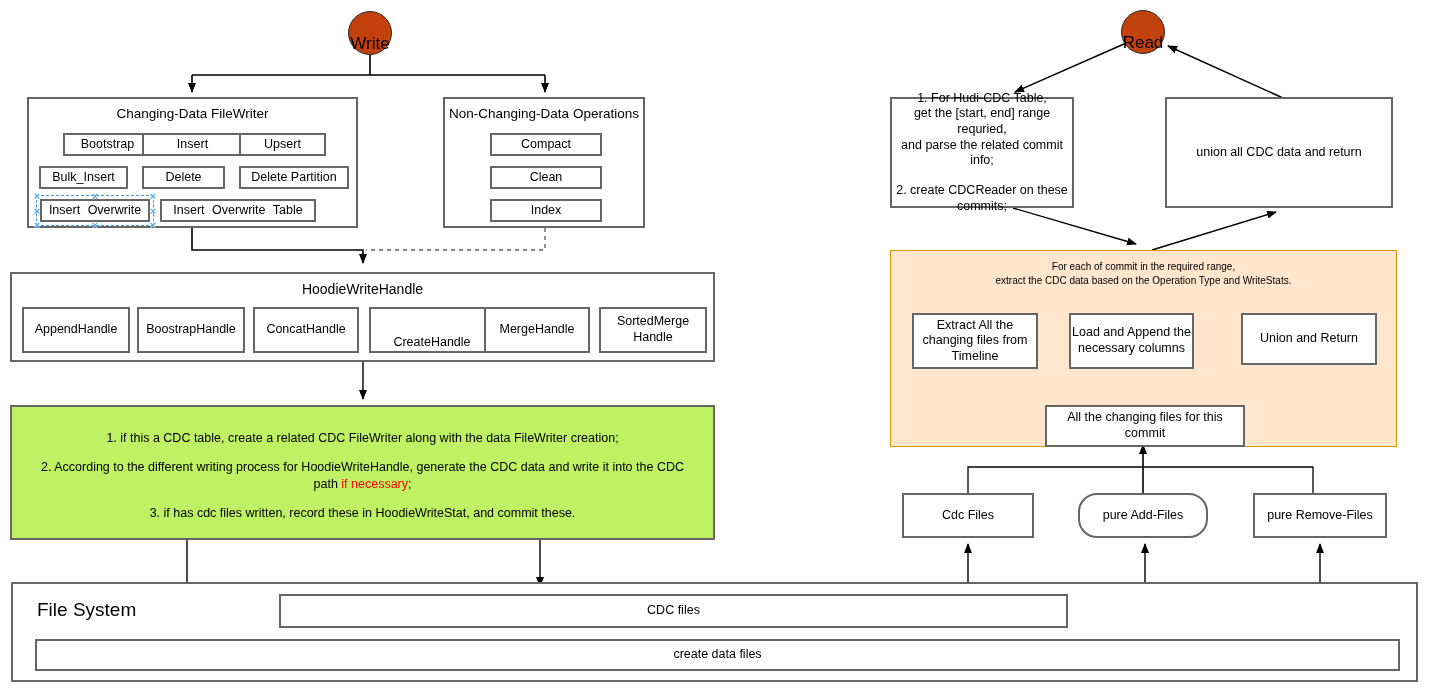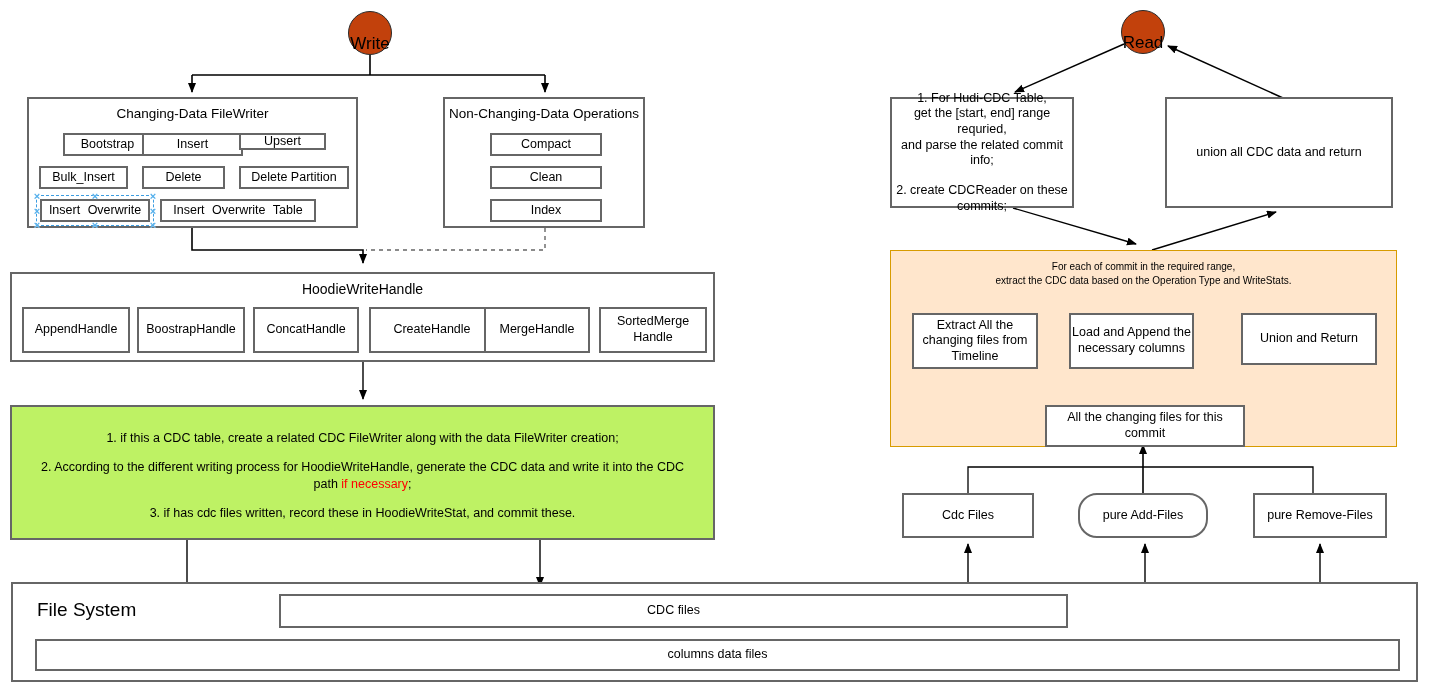--- a/index.html
+++ b/index.html
@@ -73,21 +73,21 @@
   </div>
 
   <div class="frame" style="left:27px;top:97px;width:331px;height:131px;">
     <div class="frame-title">Changing-Data FileWriter</div>
     <div class="node" style="left:10px;top:34px;width:89px;height:23px;margin-left:24px;">
         <span>Bootstrap</span>
       </div>
     <div class="node" style="left:113px;top:34px;width:101px;height:23px;">
         <span>Insert</span>
       </div>
-    <div class="node" style="left:210px;top:34px;width:87px;height:17px;">
+    <div class="node" style="left:210px;top:34px;width:87px;height:23px;">
         <span>Upsert</span>
       </div>
     <div class="node" style="left:10px;top:67px;width:89px;height:23px;">
         <span>Bulk_Insert</span>
       </div>
     <div class="node" style="left:113px;top:67px;width:83px;height:23px;">
         <span>Delete</span>
       </div>
     <div class="node" style="left:210px;top:67px;width:110px;height:23px;">
         <span>Delete Partition</span>
@@ -128,21 +128,21 @@
     <div class="frame-title" style="font-size:14px;">HoodieWriteHandle</div>
     <div class="node" style="left:10px;top:33px;width:108px;height:46px;">
         <span>AppendHandle</span>
       </div>
     <div class="node" style="left:125px;top:33px;width:108px;height:46px;">
         <span>BoostrapHandle</span>
       </div>
     <div class="node" style="left:241px;top:33px;width:106px;height:46px;">
         <span>ConcatHandle</span>
       </div>
-    <div class="node" style="left:357px;top:33px;width:126px;height:46px;">
+    <div class="node" style="left:357px;top:33px;width:126px;height:46px;align-items:flex-end;">
         <span>CreateHandle</span>
       </div>
     <div class="node" style="left:472px;top:33px;width:106px;height:46px;">
         <span>MergeHandle</span>
       </div>
     <div class="node" style="left:587px;top:33px;width:108px;height:46px;padding:0 16px;">
         <span>SortedMerge Handle</span>
       </div>
   </div>
 
@@ -151,21 +151,21 @@
     <p><span>2. According to the different writing process for HoodieWriteHandle, generate the CDC data and write it into the CDC path </span><span class="red">if necessary</span><span>;</span></p>
     <p><span>3. if has cdc files written, record these in HoodieWriteStat, and commit these.</span></p>
   </div>
 
   <div class="frame" style="left:11px;top:582px;width:1407px;height:100px;">
     <div class="fs-label" style="left:24px;top:15px;position:absolute;">File System</div>
     <div class="node" style="left:266px;top:10px;width:789px;height:34px;">
         <span>CDC files</span>
       </div>
     <div class="node" style="left:22px;top:55px;width:1365px;height:32px;">
-        <span>columns data files</span>
+        <span>create data files</span>
       </div>
   </div>
 
   <div class="circle" style="left:1121px;top:10px;">
     <span>Read</span>
   </div>
 
   <div class="node" style="left:890px;top:97px;width:184px;height:111px;flex-direction:column;padding:6px 4px;">
     <div>1. For Hudi-CDC Table,</div>
     <div>get the [start, end] range requried,</div>

